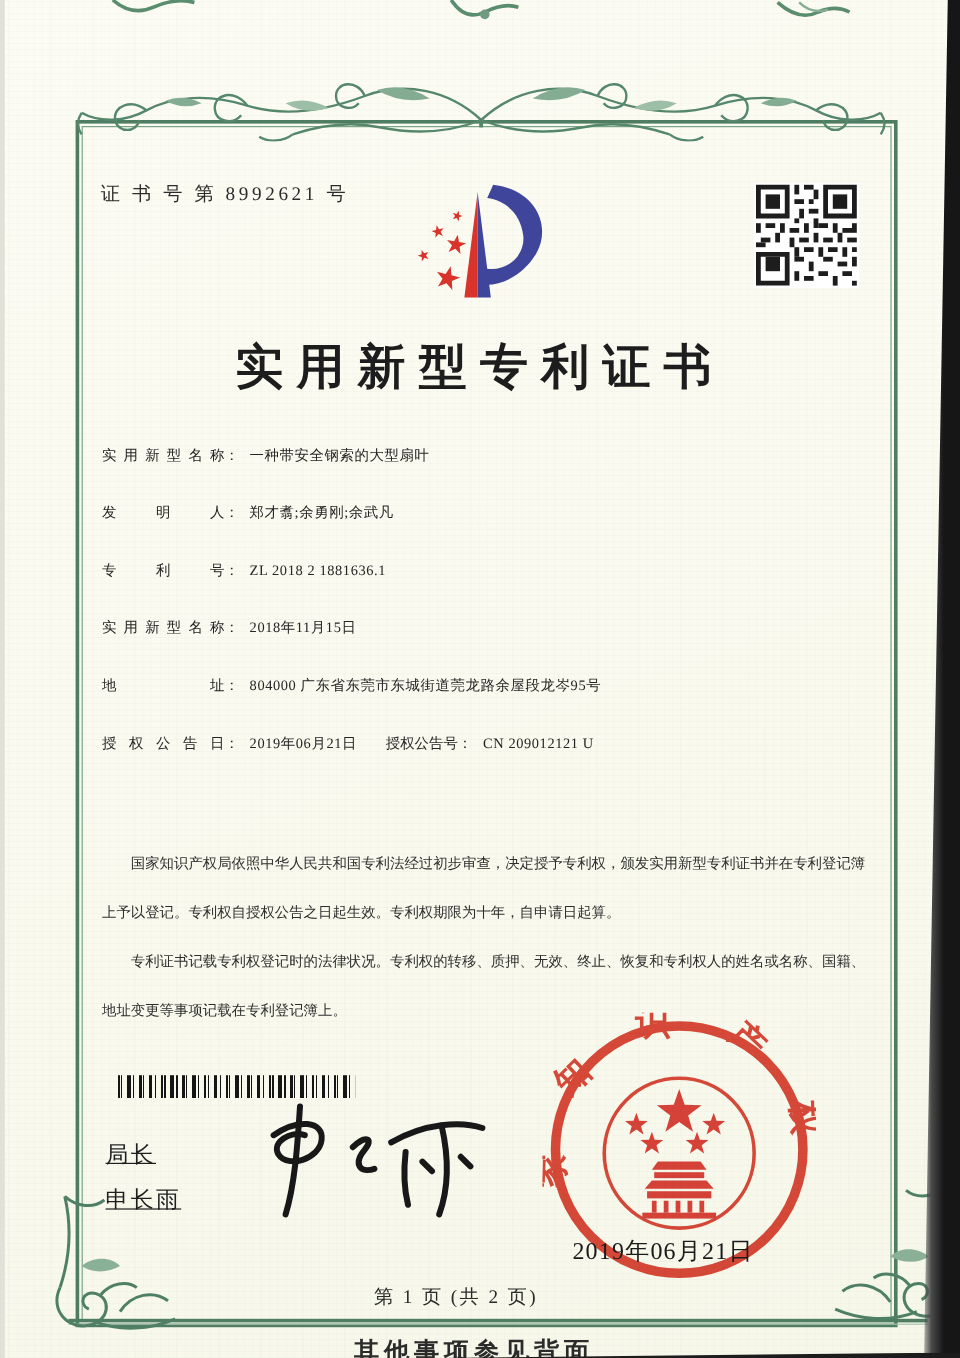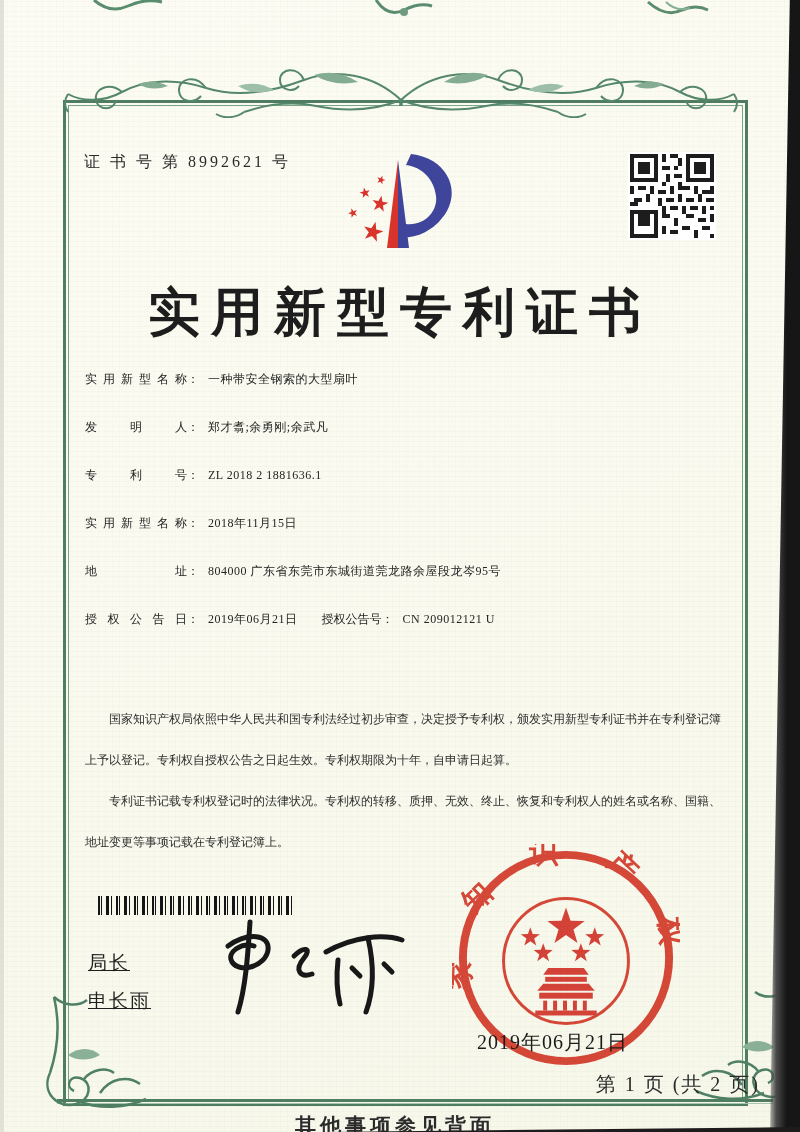--- a/index.html
+++ b/index.html
@@ -22,43 +22,43 @@
   .frame{position:absolute;left:63px;top:100px;width:679px;height:1000px;
         border:3px solid #4e7d62;z-index:2;}
   .frame .inner{position:absolute;inset:2px;border:1px solid #7aa488;}
   .bottom-rule{position:absolute;left:57px;top:1099px;width:716px;height:3px;background:#4e7d62;z-index:3;}
   .bottom-rule2{position:absolute;left:57px;top:1103px;width:716px;height:1px;background:#a6c4ae;z-index:3;}
 
   .ornament{position:absolute;z-index:4;}
 
   
   .cert-no{position:absolute;left:84px;top:152px;font-size:16px;letter-spacing:3px;color:#2b2b2b;z-index:5;}
-  .title{position:absolute;left:0;top:278px;width:800px;text-align:center;font-size:52px;
+  .title{position:absolute;left:0;top:278px;width:800px;text-align:center;font-size:40px;
          font-weight:700;letter-spacing:11px;color:#1d1d1d;z-index:5;}
   .fields{position:absolute;left:85px;top:366px;width:648px;z-index:5;color:#242424;}
   .frow{font-size:12px;line-height:27px;margin-bottom:21px;white-space:nowrap;}
   .flabel{display:inline-block;width:102px;text-align:justify;text-align-last:justify;}
   .fcolon{display:inline-block;margin-right:9px;}
   .fvalue{letter-spacing:.5px;}
   .gpair2{margin-left:24px;}
   .paras{position:absolute;left:85px;top:699px;width:636px;z-index:5;color:#2e2e2e;
          font-size:12px;line-height:41px;text-align:justify;font-family:Liberation Serif, serif;}
   .paras p{margin:0;text-indent:2em;}
 
   .barcode{position:absolute;left:98px;top:896px;width:198px;height:19px;z-index:5;
         background:repeating-linear-gradient(90deg,#151515 0 2px,transparent 2px 3px,
                    #151515 3px 4px,transparent 4px 8px,#151515 8px 11px,transparent 11px 13px,
                    #151515 13px 14px,transparent 14px 18px);}
   .officials{position:absolute;left:88px;top:944px;z-index:5;color:#1f1f1f;
         font-family:"Liberation Sans","DejaVu Sans",sans-serif;font-size:19px;line-height:38px;letter-spacing:2px;text-decoration:underline;}
   .signature{position:absolute;left:198px;top:912px;z-index:6;}
   .seal{position:absolute;left:452px;top:844px;z-index:7;mix-blend-mode:multiply;opacity:.92;}
   .issue-date{position:absolute;left:477px;top:1029px;z-index:8;font-size:20px;letter-spacing:1px;color:#1b1b1b;}
-  .page-info{position:absolute;left:0;top:1071px;width:760px;text-align:right;z-index:5;
-        font-size:20px;letter-spacing:2px;color:#2b2b2b;}
+  .page-info{position:absolute;left:0;top:1071px;width:760px;text-align:center;z-index:5;
+        font-size:16px;letter-spacing:2px;color:#2b2b2b;}
   .back-note{position:absolute;left:0;top:1112px;width:790px;text-align:center;z-index:5;
         font-size:21px;font-weight:700;letter-spacing:4px;color:#2b2b2b;}
   .logo{position:absolute;left:332px;top:148px;z-index:5;}
   .qr{position:absolute;left:628px;top:152px;z-index:5;}
 </style>
 </head>
 <body>
 
 <div id="page">
 

